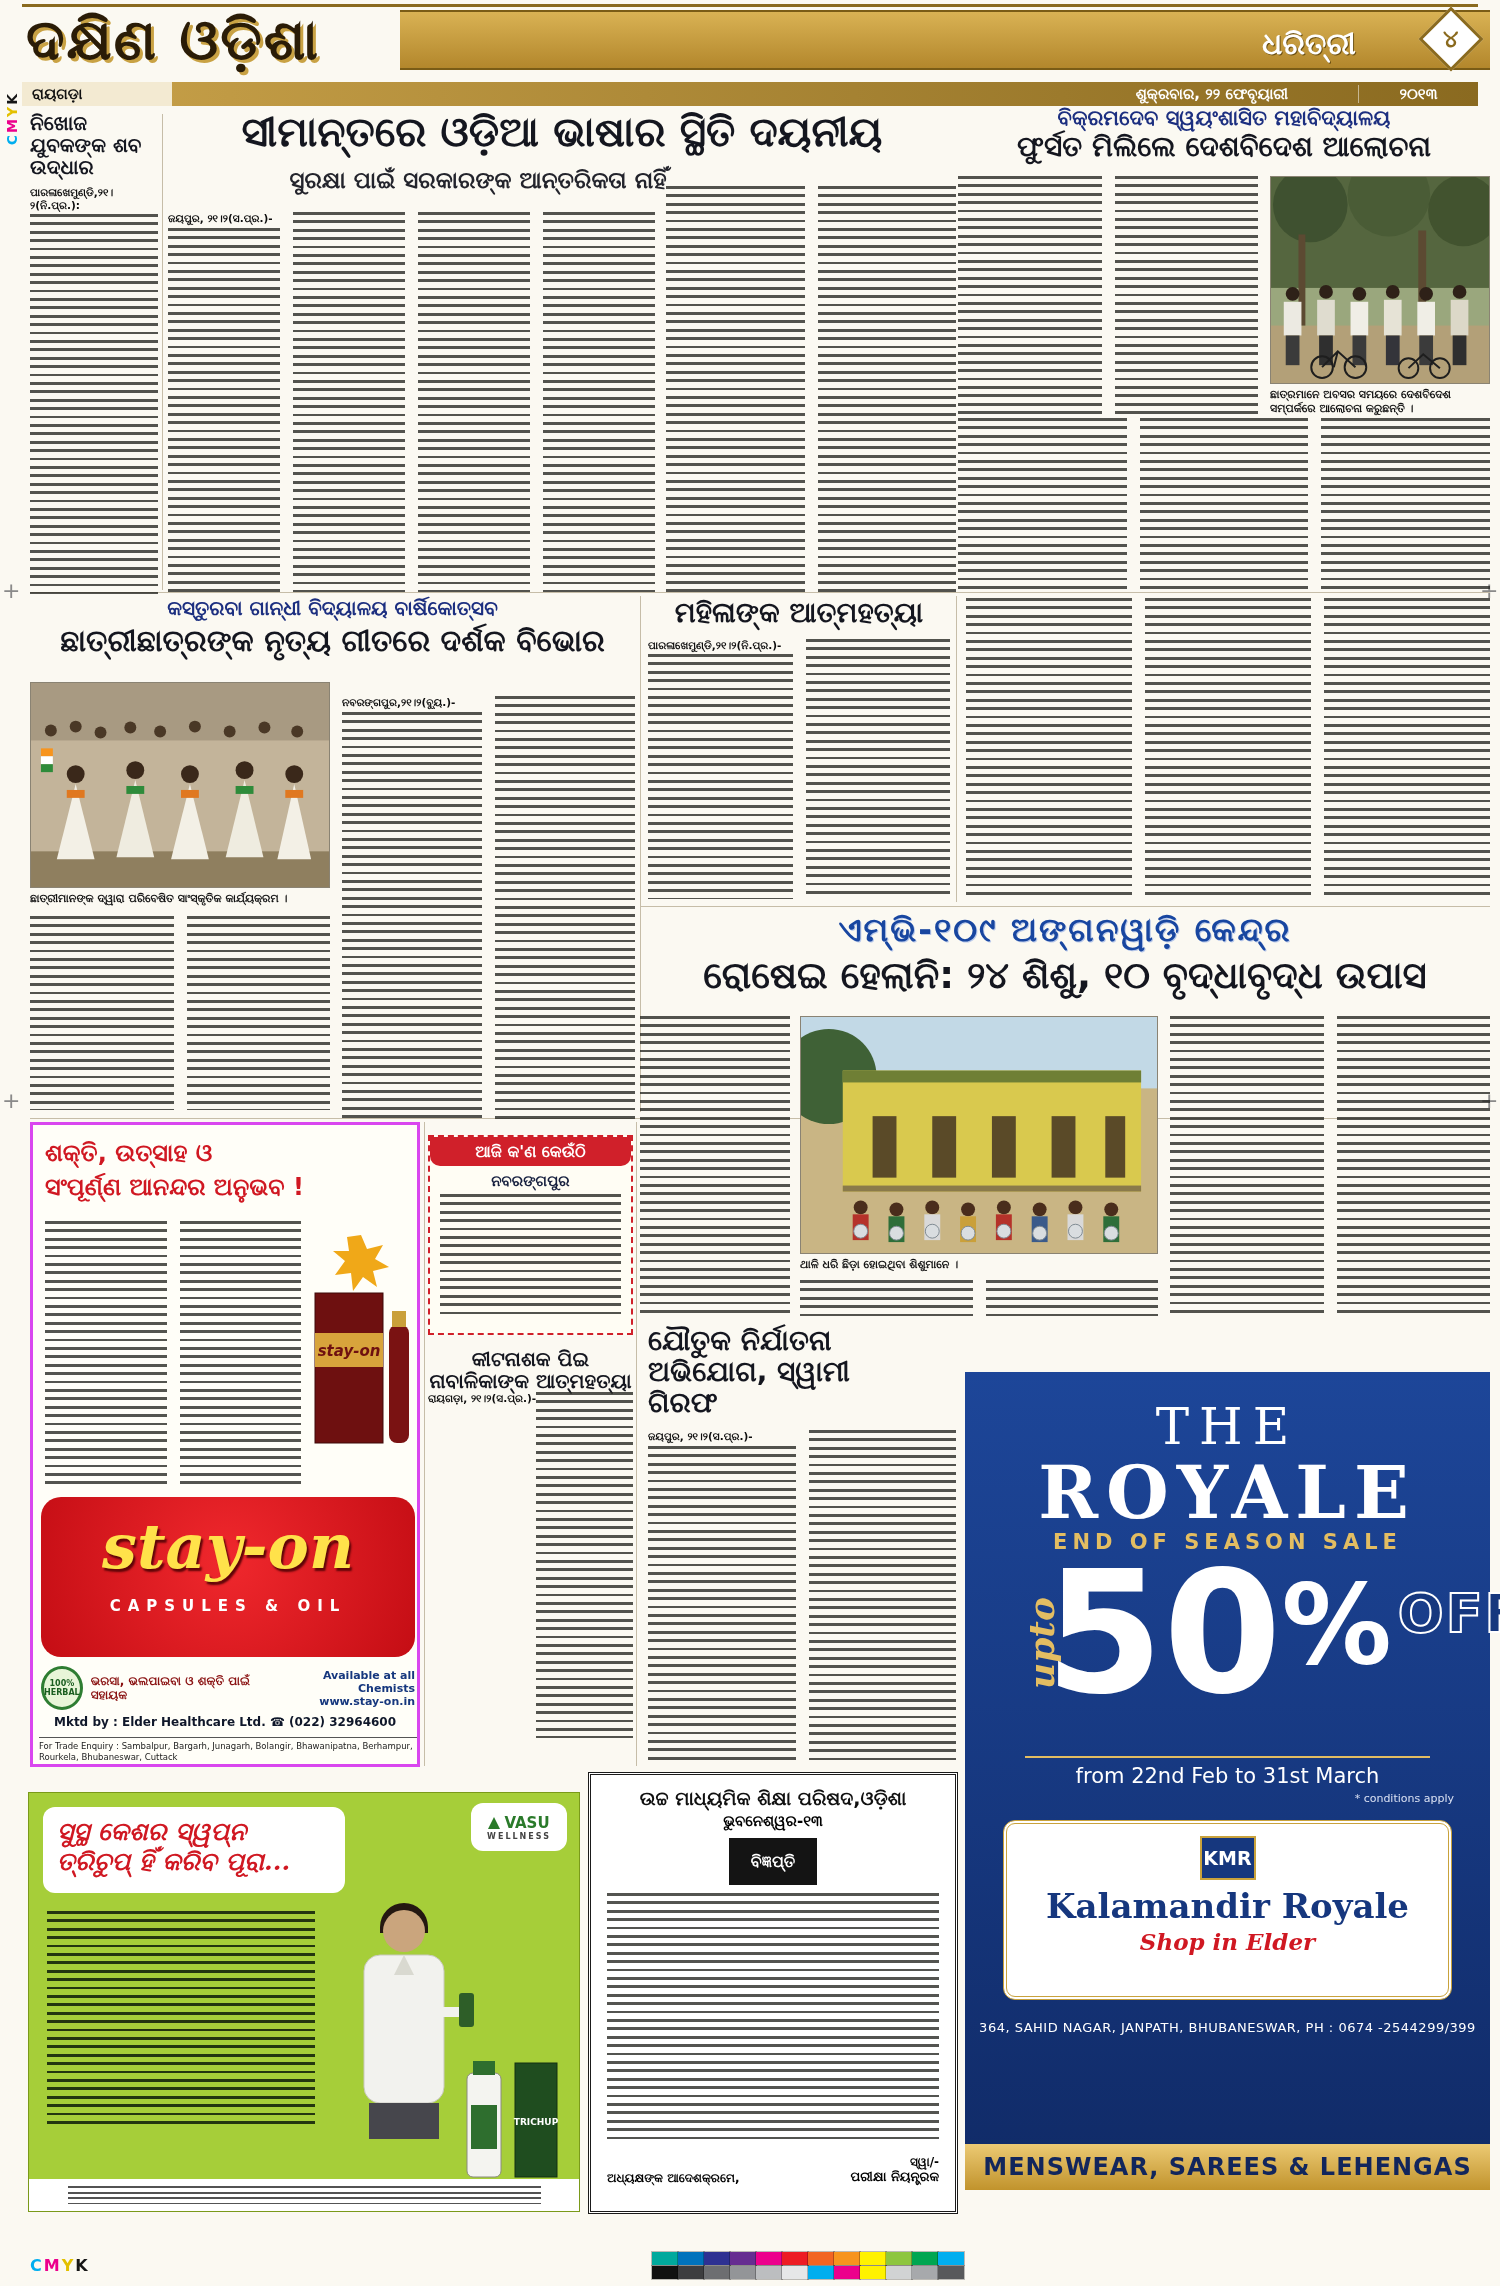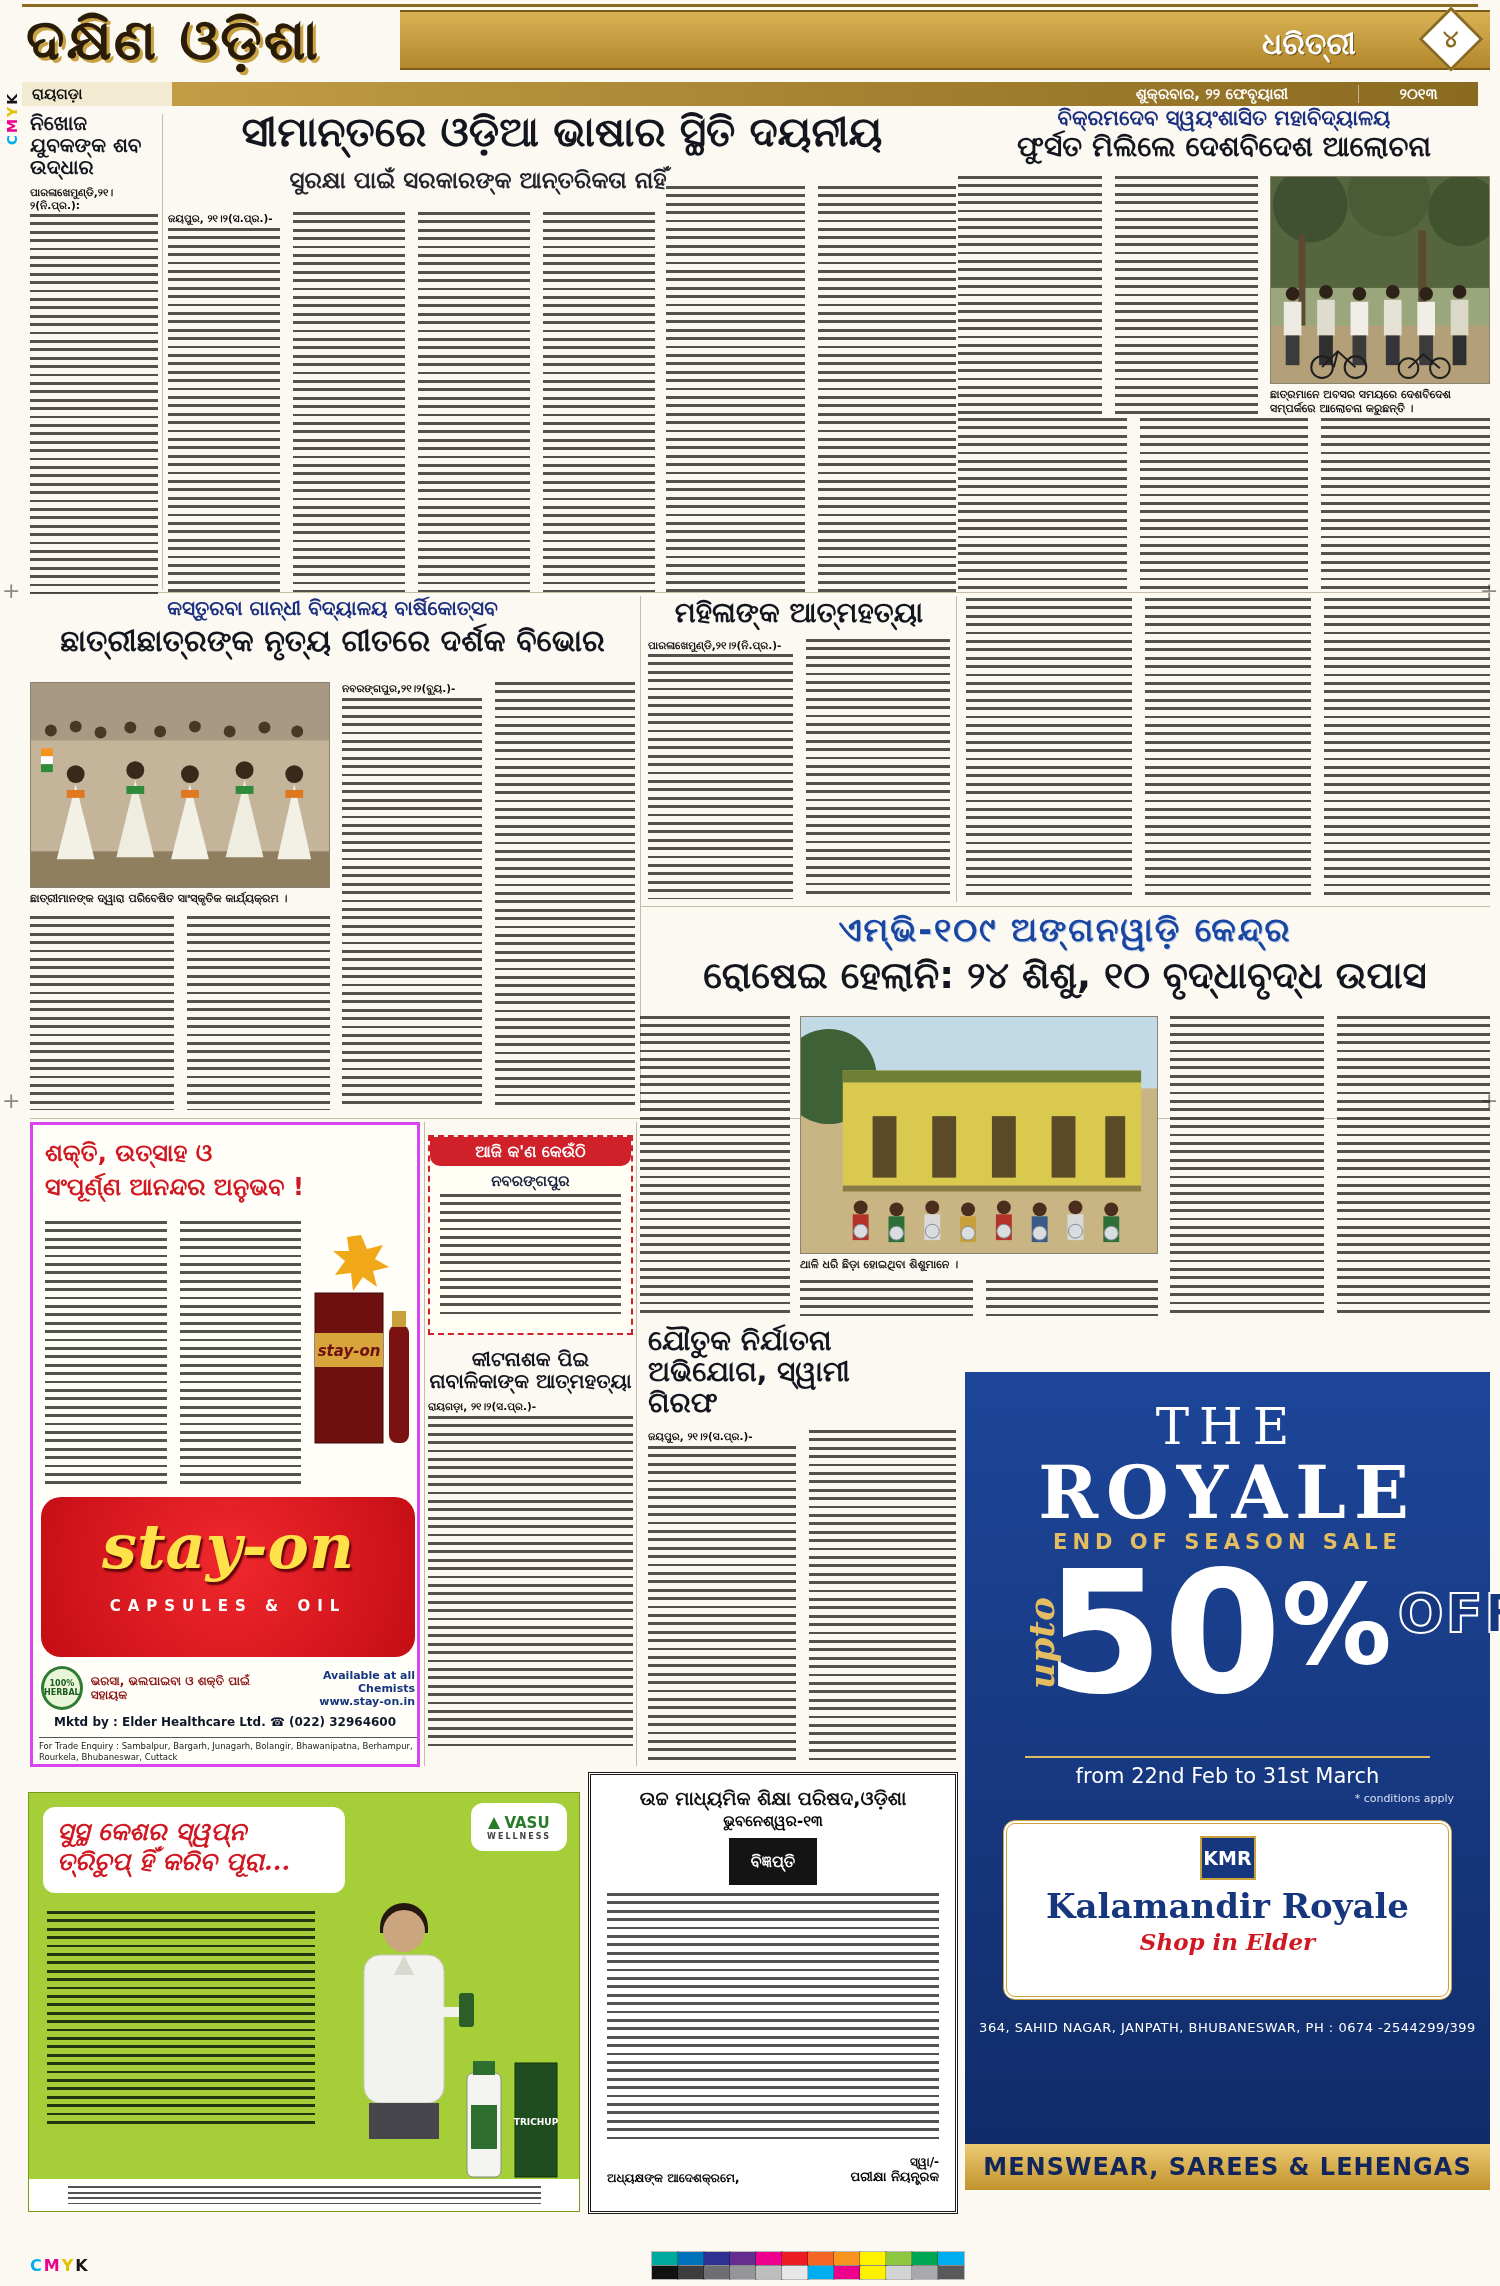--- a/index.html
+++ b/index.html
@@ -238,21 +238,21 @@
             <rect x="256" y="108" width="18" height="8" fill="#e07820"></rect>
         </g>
         <g>
             <rect x="10" y="66" width="12" height="8" fill="#f7941d"></rect>
             <rect x="10" y="74" width="12" height="8" fill="#ffffff"></rect>
             <rect x="10" y="82" width="12" height="8" fill="#2e8b3a"></rect>
           </g>
       </svg>
     </div>
     <div class="abs caption" style="left:0;top:296px;width:300px">ଛାତ୍ରୀମାନଙ୍କ ଦ୍ୱାରା ପରିବେଷିତ ସାଂସ୍କୃତିକ କାର୍ଯ୍ୟକ୍ରମ ।</div>
-    <div class="abs cols" style="left:312px;top:86px;width:293px;height:428px">
+    <div class="abs cols" style="left:312px;top:100px;width:293px;height:428px">
       <div>
           <div class="dl">ନବରଙ୍ଗପୁର,୨୧।୨(ବ୍ୟୁ.)-</div>
           <div class="tx grow"></div>
         </div>
       <div>
           <div class="tx grow"></div>
         </div>
     </div>
     <div class="abs cols" style="left:0;top:320px;width:300px;height:194px">
       <div>
@@ -383,21 +383,21 @@
   </section>
 
   <section class="abs events" style="left:428px;top:1135px;width:205px;height:200px">
     <div class="events-head">ଆଜି କ'ଣ କେଉଁଠି</div>
     <div class="center" style="font-weight:bold;font-size:15px;margin:6px 0 4px;color:#17203f">ନବରଙ୍ଗପୁର</div>
     <div class="tx" style="margin:4px 10px;height:120px"></div>
   </section>
 
   <section class="abs" style="left:428px;top:1348px;width:205px;height:418px">
     <div class="hl center" style="font-size:20px">କୀଟନାଶକ ପିଇ ନାବାଳିକାଙ୍କ ଆତ୍ମହତ୍ୟା</div>
-    <div style="display:flex;flex-direction:column;height:346px;margin-top:8px">
+    <div style="display:flex;flex-direction:row;height:346px;">
       <div class="dl">ରାୟଗଡ଼ା, ୨୧।୨(ସ.ପ୍ର.)-</div>
       <div class="tx grow"></div>
     </div>
   </section>
 
   <section class="abs" style="left:648px;top:1326px;width:308px;height:440px">
     <div class="hl" style="font-size:28px;width:280px">ଯୌତୁକ ନିର୍ଯାତନା ଅଭିଯୋଗ, ସ୍ୱାମୀ ଗିରଫ</div>
     <div class="cols" style="height:330px;margin-top:12px">
       <div>
           <div class="dl">ଜୟପୁର, ୨୧।୨(ସ.ପ୍ର.)-</div>

